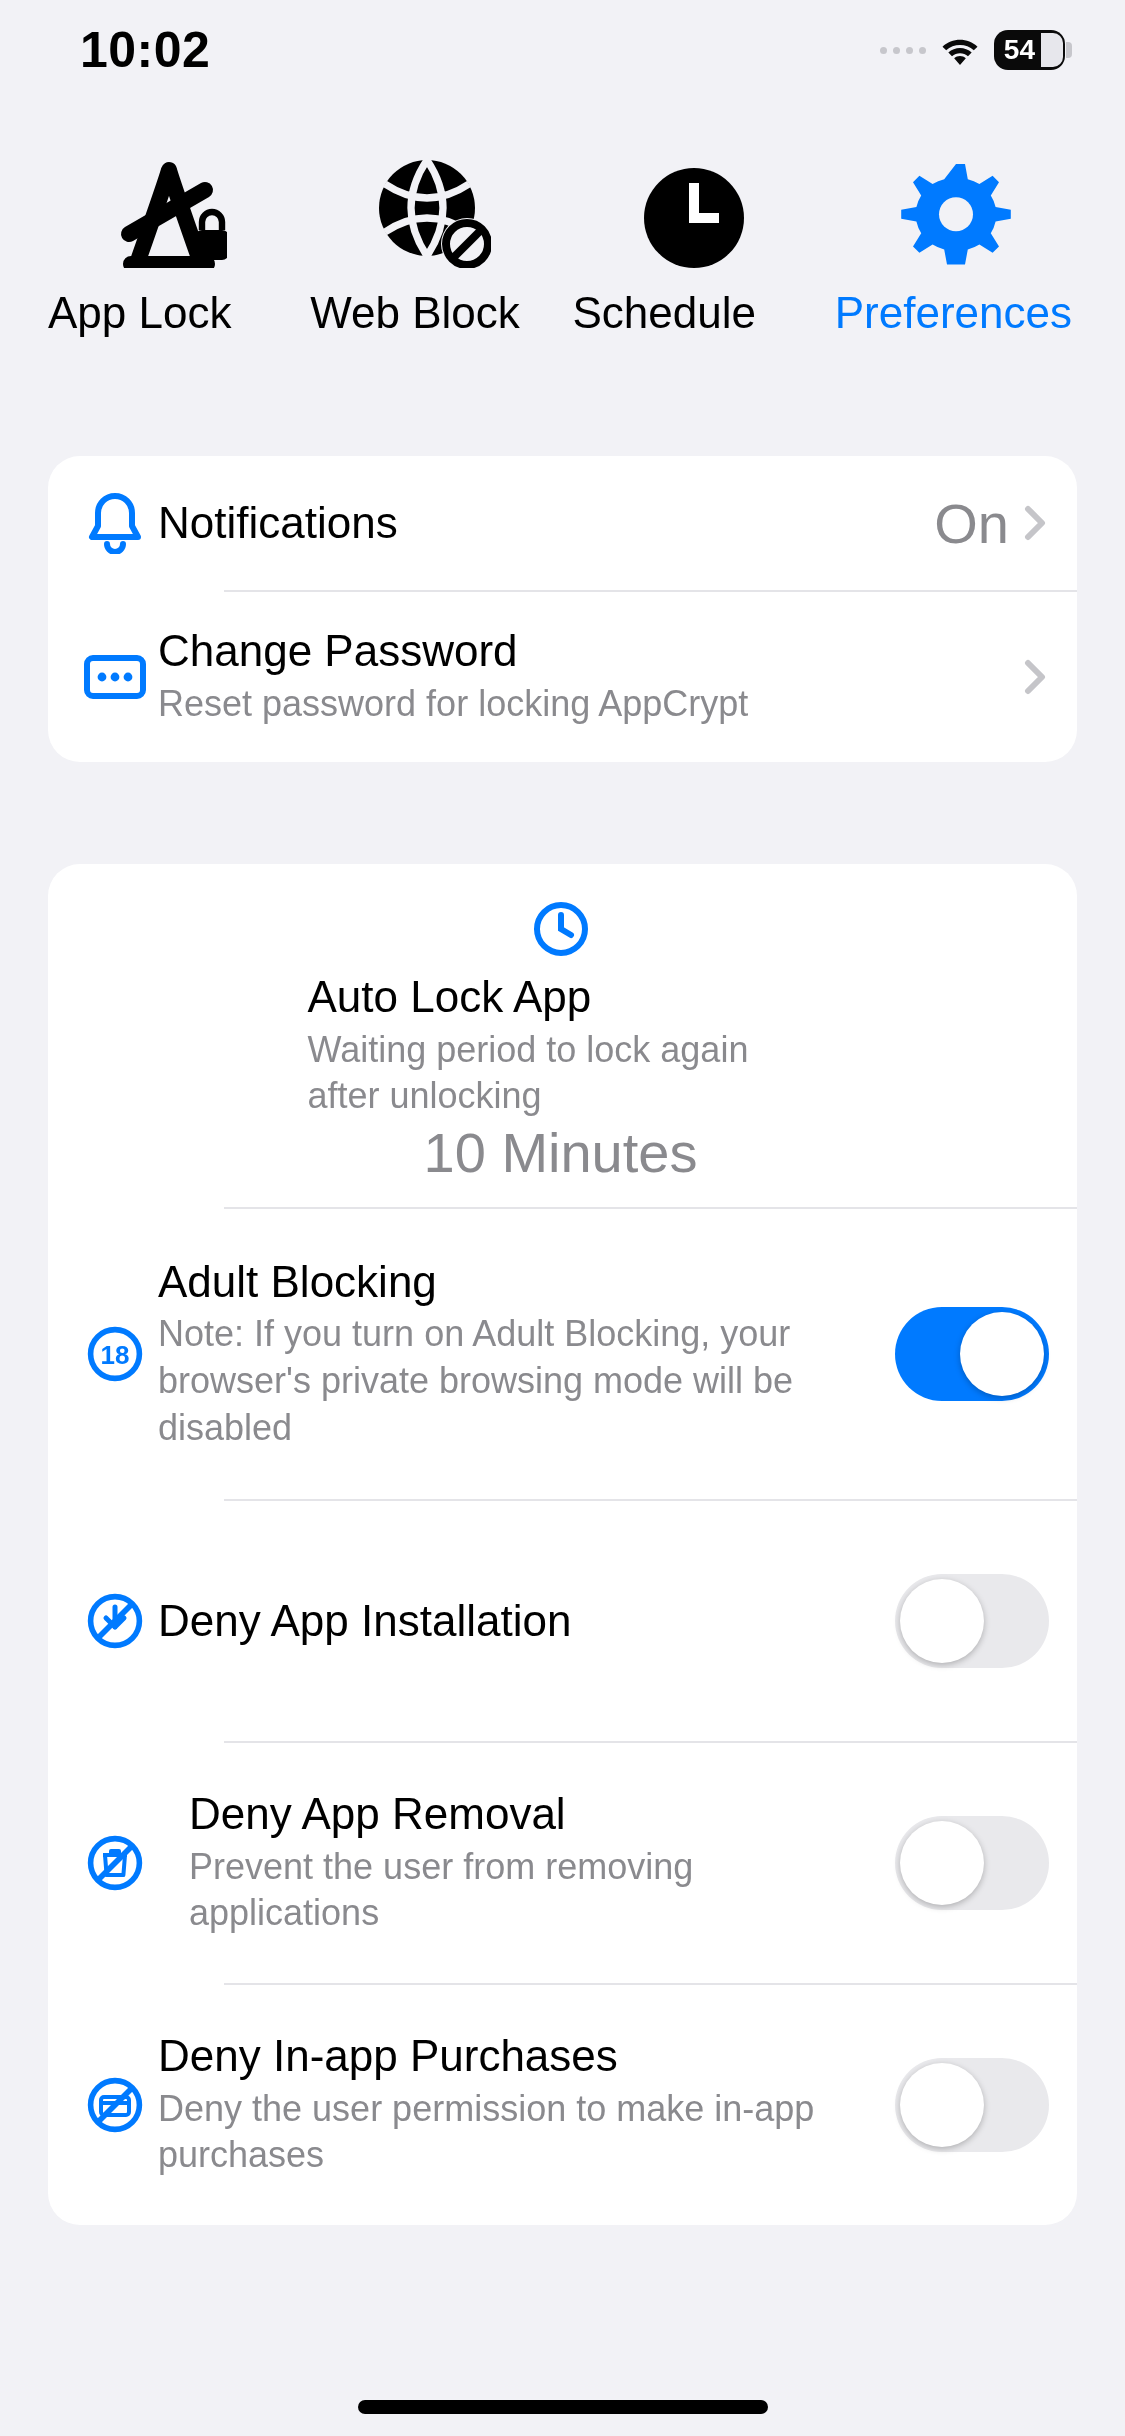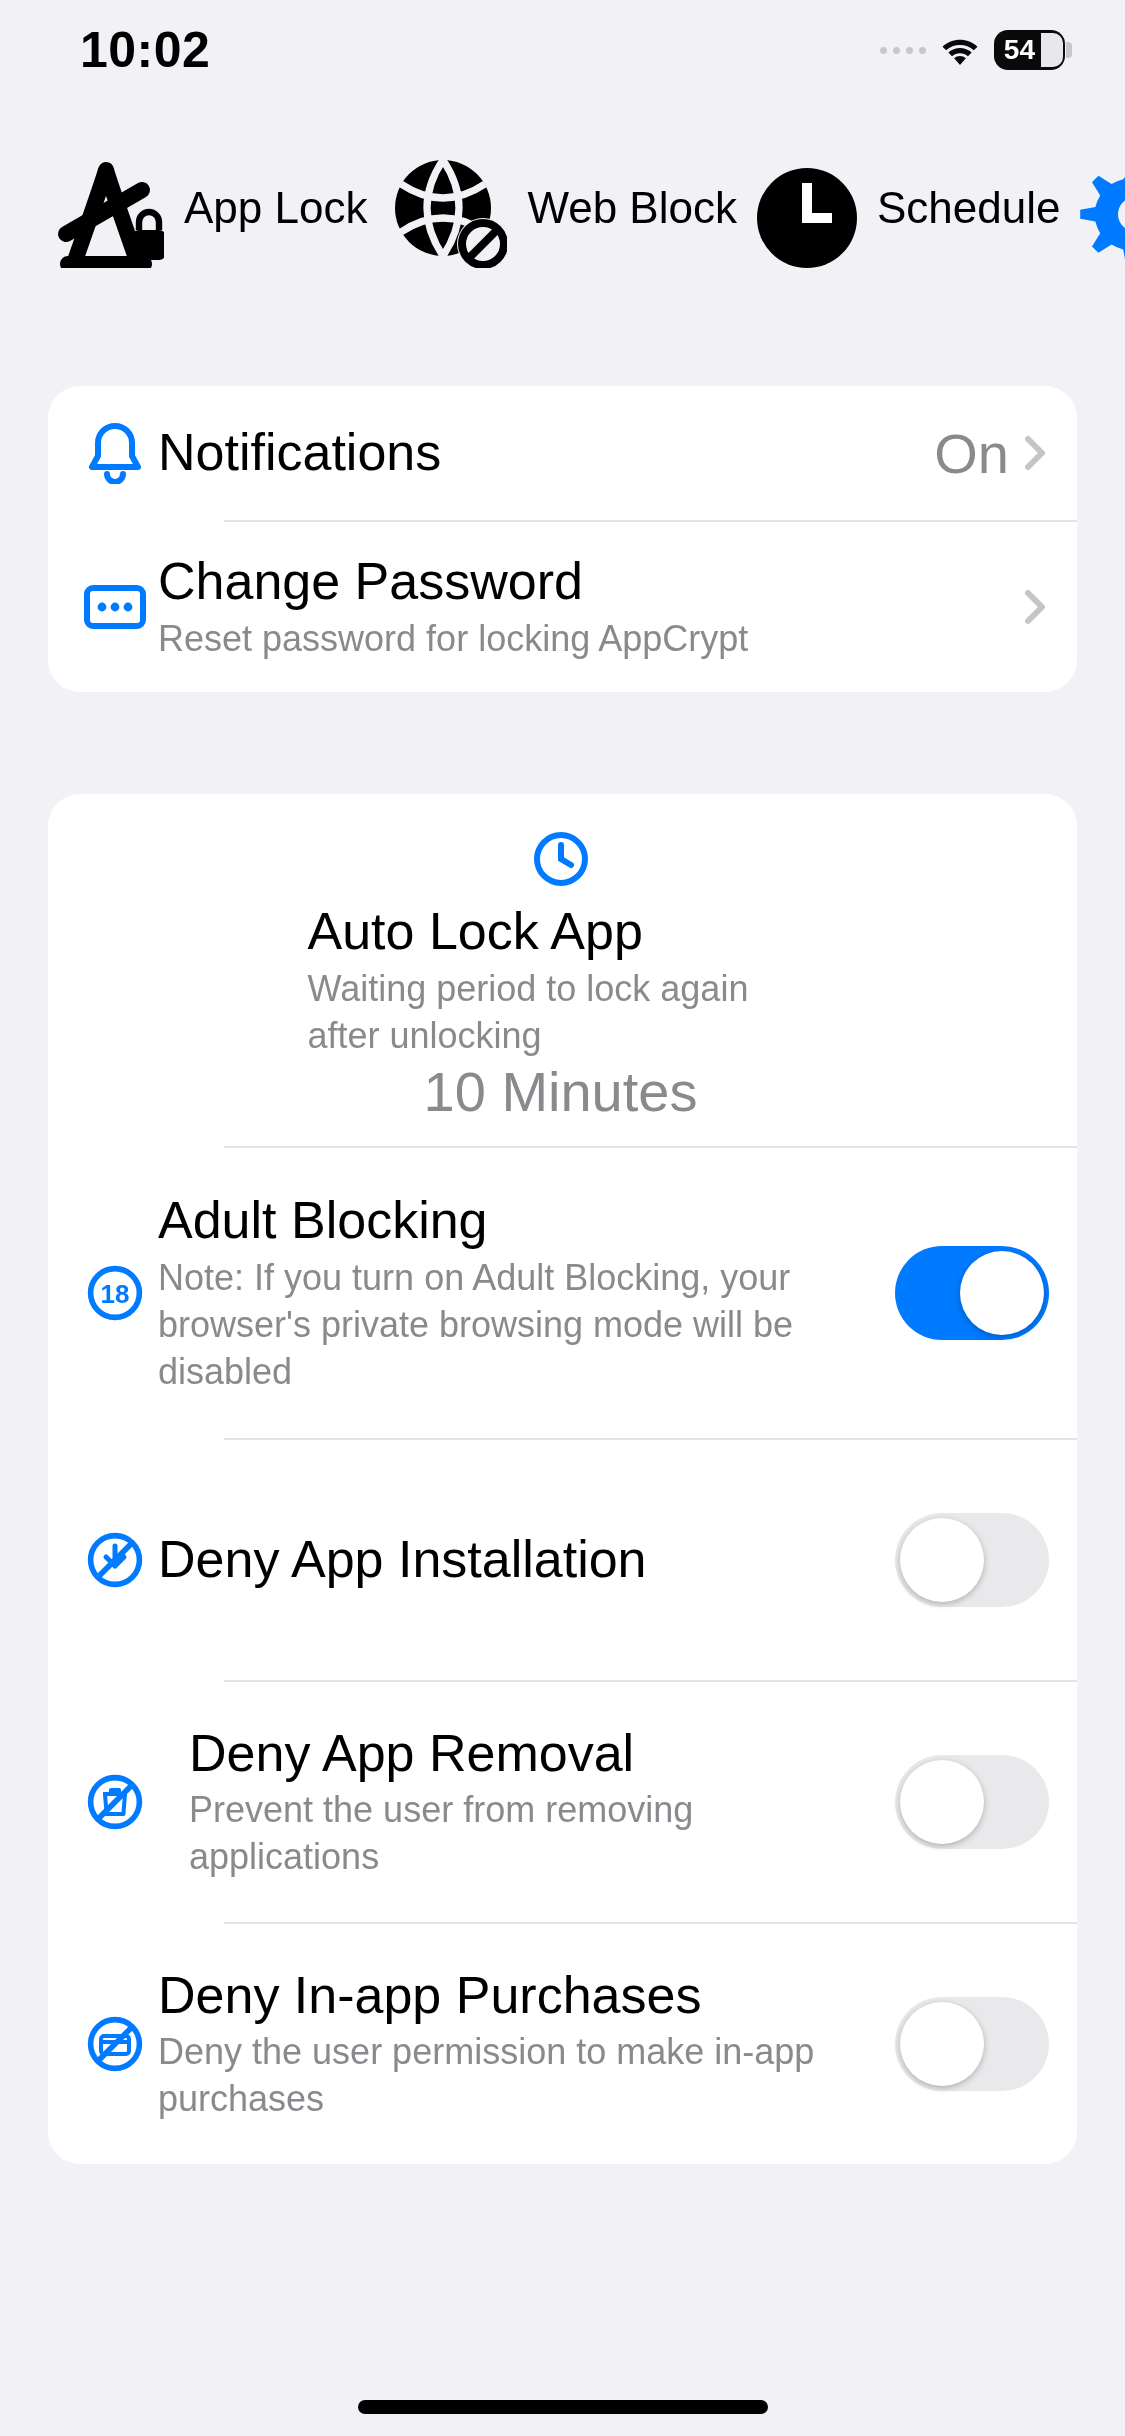--- a/index.html
+++ b/index.html
@@ -54,21 +54,21 @@
   }
   
   .top-tabs {
     display: flex;
     justify-content: space-between;
     padding: 48px 48px 0 48px;
     gap: 20px;
   }
   .top-tab {
     display: flex;
-    align-items: center;
+    flex-direction: column;
     gap: 20px;
     flex: 1 1 0;
   }
   .top-tab .icon-wrap {
     height: 120px;
     display: flex; align-items: flex-end; justify-content: center;
   }
   .top-tab .label {
     font-size: 44px;
     font-weight: 400;
@@ -99,21 +99,21 @@
     justify-content: center;
   }
   .row .content {
     flex: 1 1 auto;
     display: flex;
     flex-direction: column;
     gap: 4px;
     padding-right: 16px;
   }
   .row .title {
-    font-size: 52px;
+    font-size: 44px;
     color: #000;
     line-height: 1.15;
   }
   .row .subtitle {
     font-size: 36px;
     color: #8a8a8e;
     line-height: 1.3;
   }
   .row .trailing {
     display: flex;

